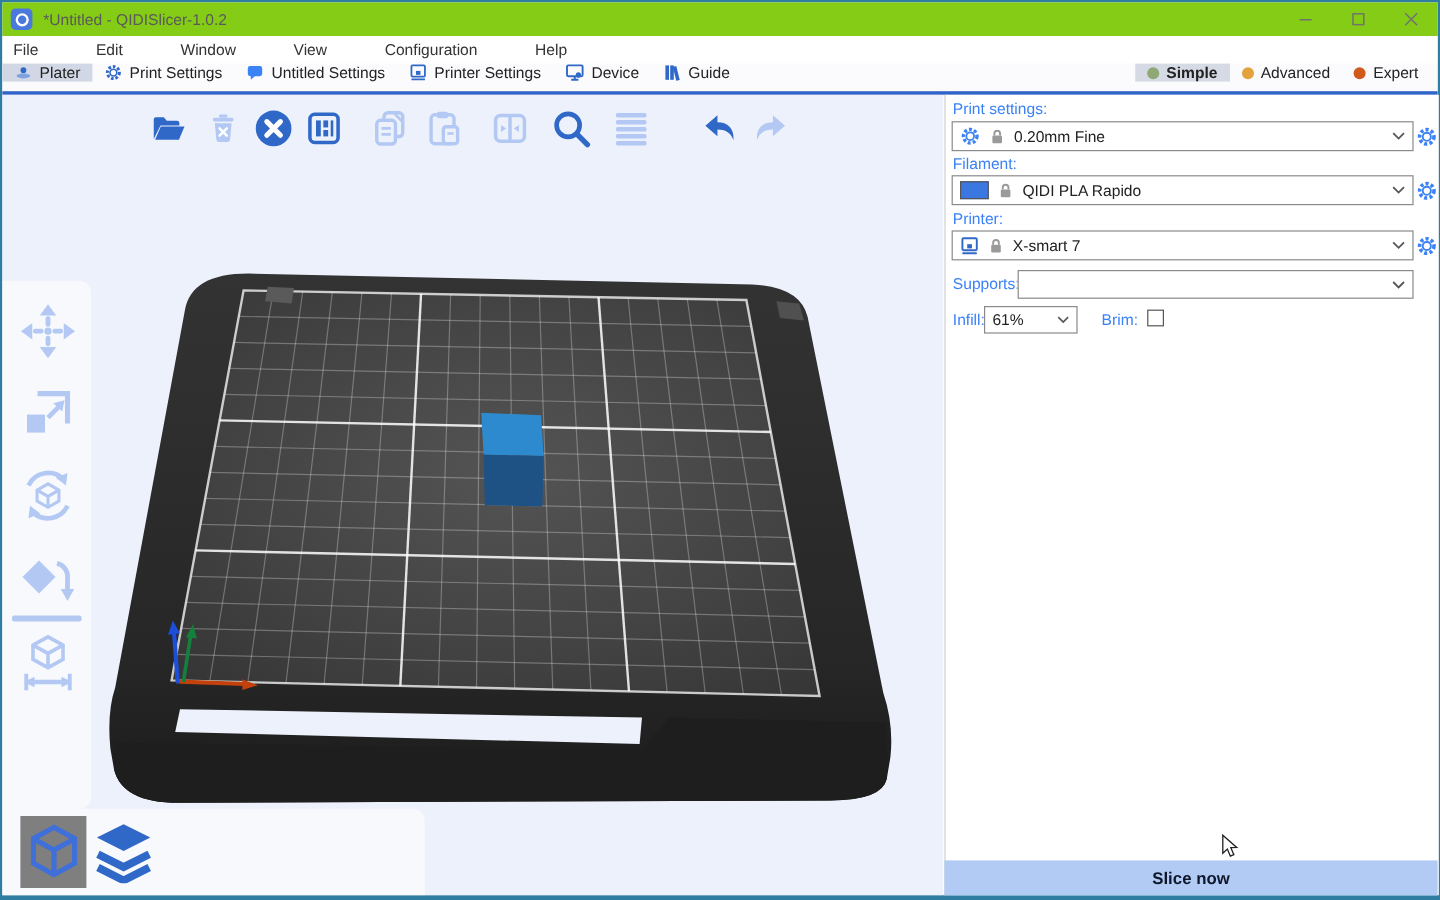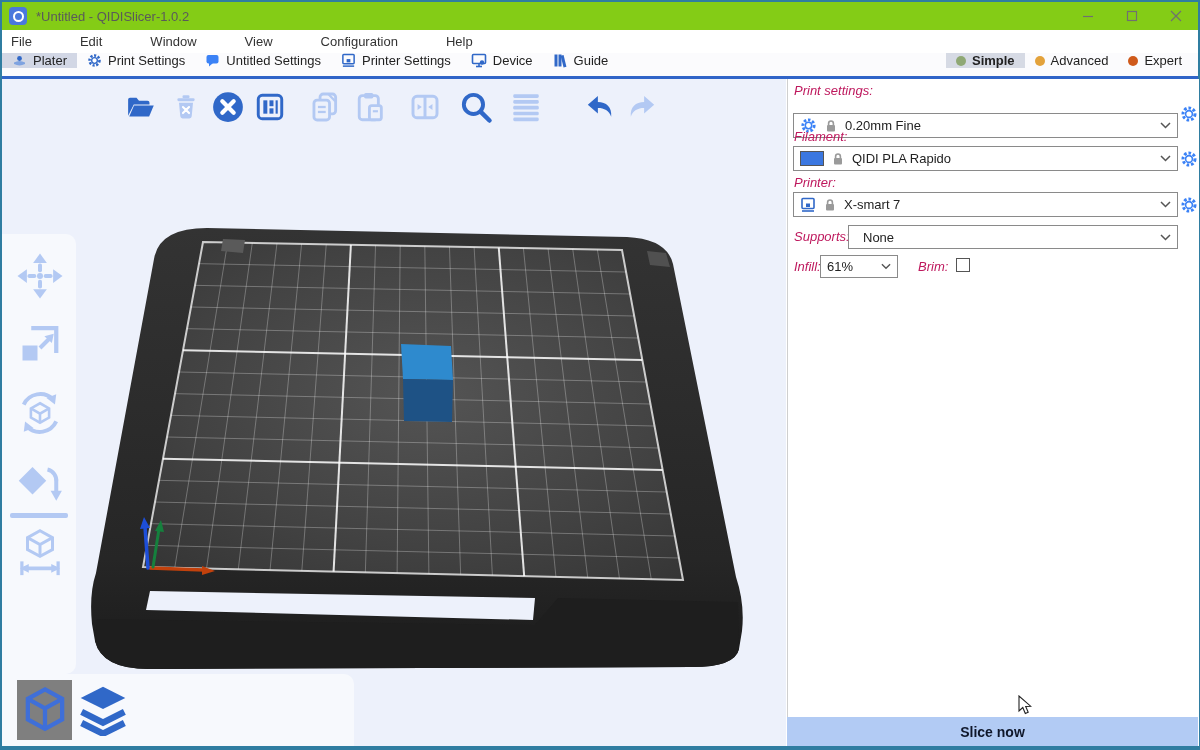--- a/index.html
+++ b/index.html
@@ -34,21 +34,21 @@
   
   .ttb{position:absolute;width:40px;height:38px;top:9px;display:flex;align-items:center;justify-content:center;}
   
   .ltb{position:absolute;left:12px;width:52px;height:56px;display:flex;align-items:center;justify-content:center;}
   .ltb-divider{position:absolute;left:8px;width:58px;height:5px;background:#b3c9f3;border-radius:2px;}
   
   .view-btn{position:absolute;display:flex;align-items:center;justify-content:center;}
   .view-btn.cube{left:15px;top:601px;width:55px;height:60px;background:#7f7f7f;}
   .view-btn.layers{left:72px;top:603px;width:58px;height:56px;}
   
-  .rp-label{position:absolute;left:6px;font-size:13px;color:#be185d;font-style:italic;}
+  .rp-label{position:absolute;left:6px;font-size:13px;color:#3b82f6;}
   .dd{position:absolute;height:25px;border:1px solid #8a8a8a;background:#fff;display:flex;align-items:center;box-sizing:border-box;padding:0 6px;gap:7px;}
   .dd-text{font-size:13px;color:#222;flex:1 1 auto;white-space:nowrap;overflow:hidden;}
   .chev{flex:0 0 auto;margin-left:auto;}
   .gear-btn{position:absolute;width:18px;height:18px;}
   .swatch{width:24px;height:15px;border:1px solid #555;box-sizing:border-box;flex:0 0 auto;}
   .checkbox{position:absolute;width:14px;height:14px;border:1px solid #555;background:#fff;box-sizing:border-box;}
   .slice-btn{position:absolute;left:785px;bottom:0;width:411px;height:29px;background:#b2cbf4;display:flex;align-items:center;justify-content:center;font-size:14px;font-weight:bold;color:#0f172a;}
   .cursor{position:absolute;left:1016px;top:616px;pointer-events:none;}
   svg{display:block;}
 </style>
@@ -377,21 +377,21 @@
           <polygon points="28,3 52,15 28,27 4,15" fill="#3068c8"></polygon>
           <path d="M5,30 L28,41.5 L51,30" fill="none" stroke="#3068c8" stroke-width="7"></path>
           <path d="M5,42 L28,53.5 L51,42" fill="none" stroke="#3068c8" stroke-width="7"></path>
         </svg>
       </div>
     </div>
 
     <div class="right-panel">
 
       <div class="rp-label" style="top:4px;">Print settings:</div>
-      <div class="dd" style="left:5px;top:34px;width:385px;">
+      <div class="dd" style="left:5px;top:22px;width:385px;">
         <svg width="17" height="17" viewBox="0 0 18 18">
           <circle cx="9" cy="9" r="6" fill="none" stroke="#3b82f6" stroke-width="3" stroke-dasharray="2.6 1.9"></circle>
           <circle cx="9" cy="9" r="3.4" fill="#fff" stroke="#3b82f6" stroke-width="1.6"></circle>
         </svg>
         <svg width="14" height="14" viewBox="0 0 14 14">
           <path d="M4.6,6 V4.4 a2.4,2.4 0 0 1 4.8,0 V6" fill="none" stroke="#9a9a9a" stroke-width="1.6"></path>
           <rect x="3" y="6" width="8" height="6.4" rx="1" fill="#9a9a9a"></rect>
         </svg>
         <span class="dd-text">0.20mm Fine</span>
         <svg class="chev" width="11" height="7" viewBox="0 0 11 7">
@@ -442,21 +442,20 @@
       </div>
       <div class="gear-btn" style="left:392px;top:117px;">
         <svg width="18" height="18" viewBox="0 0 18 18">
           <circle cx="9" cy="9" r="6" fill="none" stroke="#3b82f6" stroke-width="3" stroke-dasharray="2.6 1.9"></circle>
           <circle cx="9" cy="9" r="3.4" fill="#fff" stroke="#3b82f6" stroke-width="1.6"></circle>
         </svg>
       </div>
 
       <div class="rp-label" style="top:150px;">Supports:</div>
       <div class="dd" style="left:60px;top:146px;width:330px;height:24px;">
-        <span class="dd-text" style="padding-left:8px;">None</span>
         <svg class="chev" width="11" height="7" viewBox="0 0 11 7">
           <path d="M1,1 L5.5,5.5 L10,1" fill="none" stroke="#555" stroke-width="1.5"></path>
         </svg>
       </div>
 
       <div class="rp-label" style="top:180px;">Infill:</div>
       <div class="dd" style="left:32px;top:176px;width:78px;height:23px;">
         <span class="dd-text">61%</span>
         <svg class="chev" width="10" height="7" viewBox="0 0 11 7">
           <path d="M1,1 L5.5,5.5 L10,1" fill="none" stroke="#555" stroke-width="1.5"></path>

